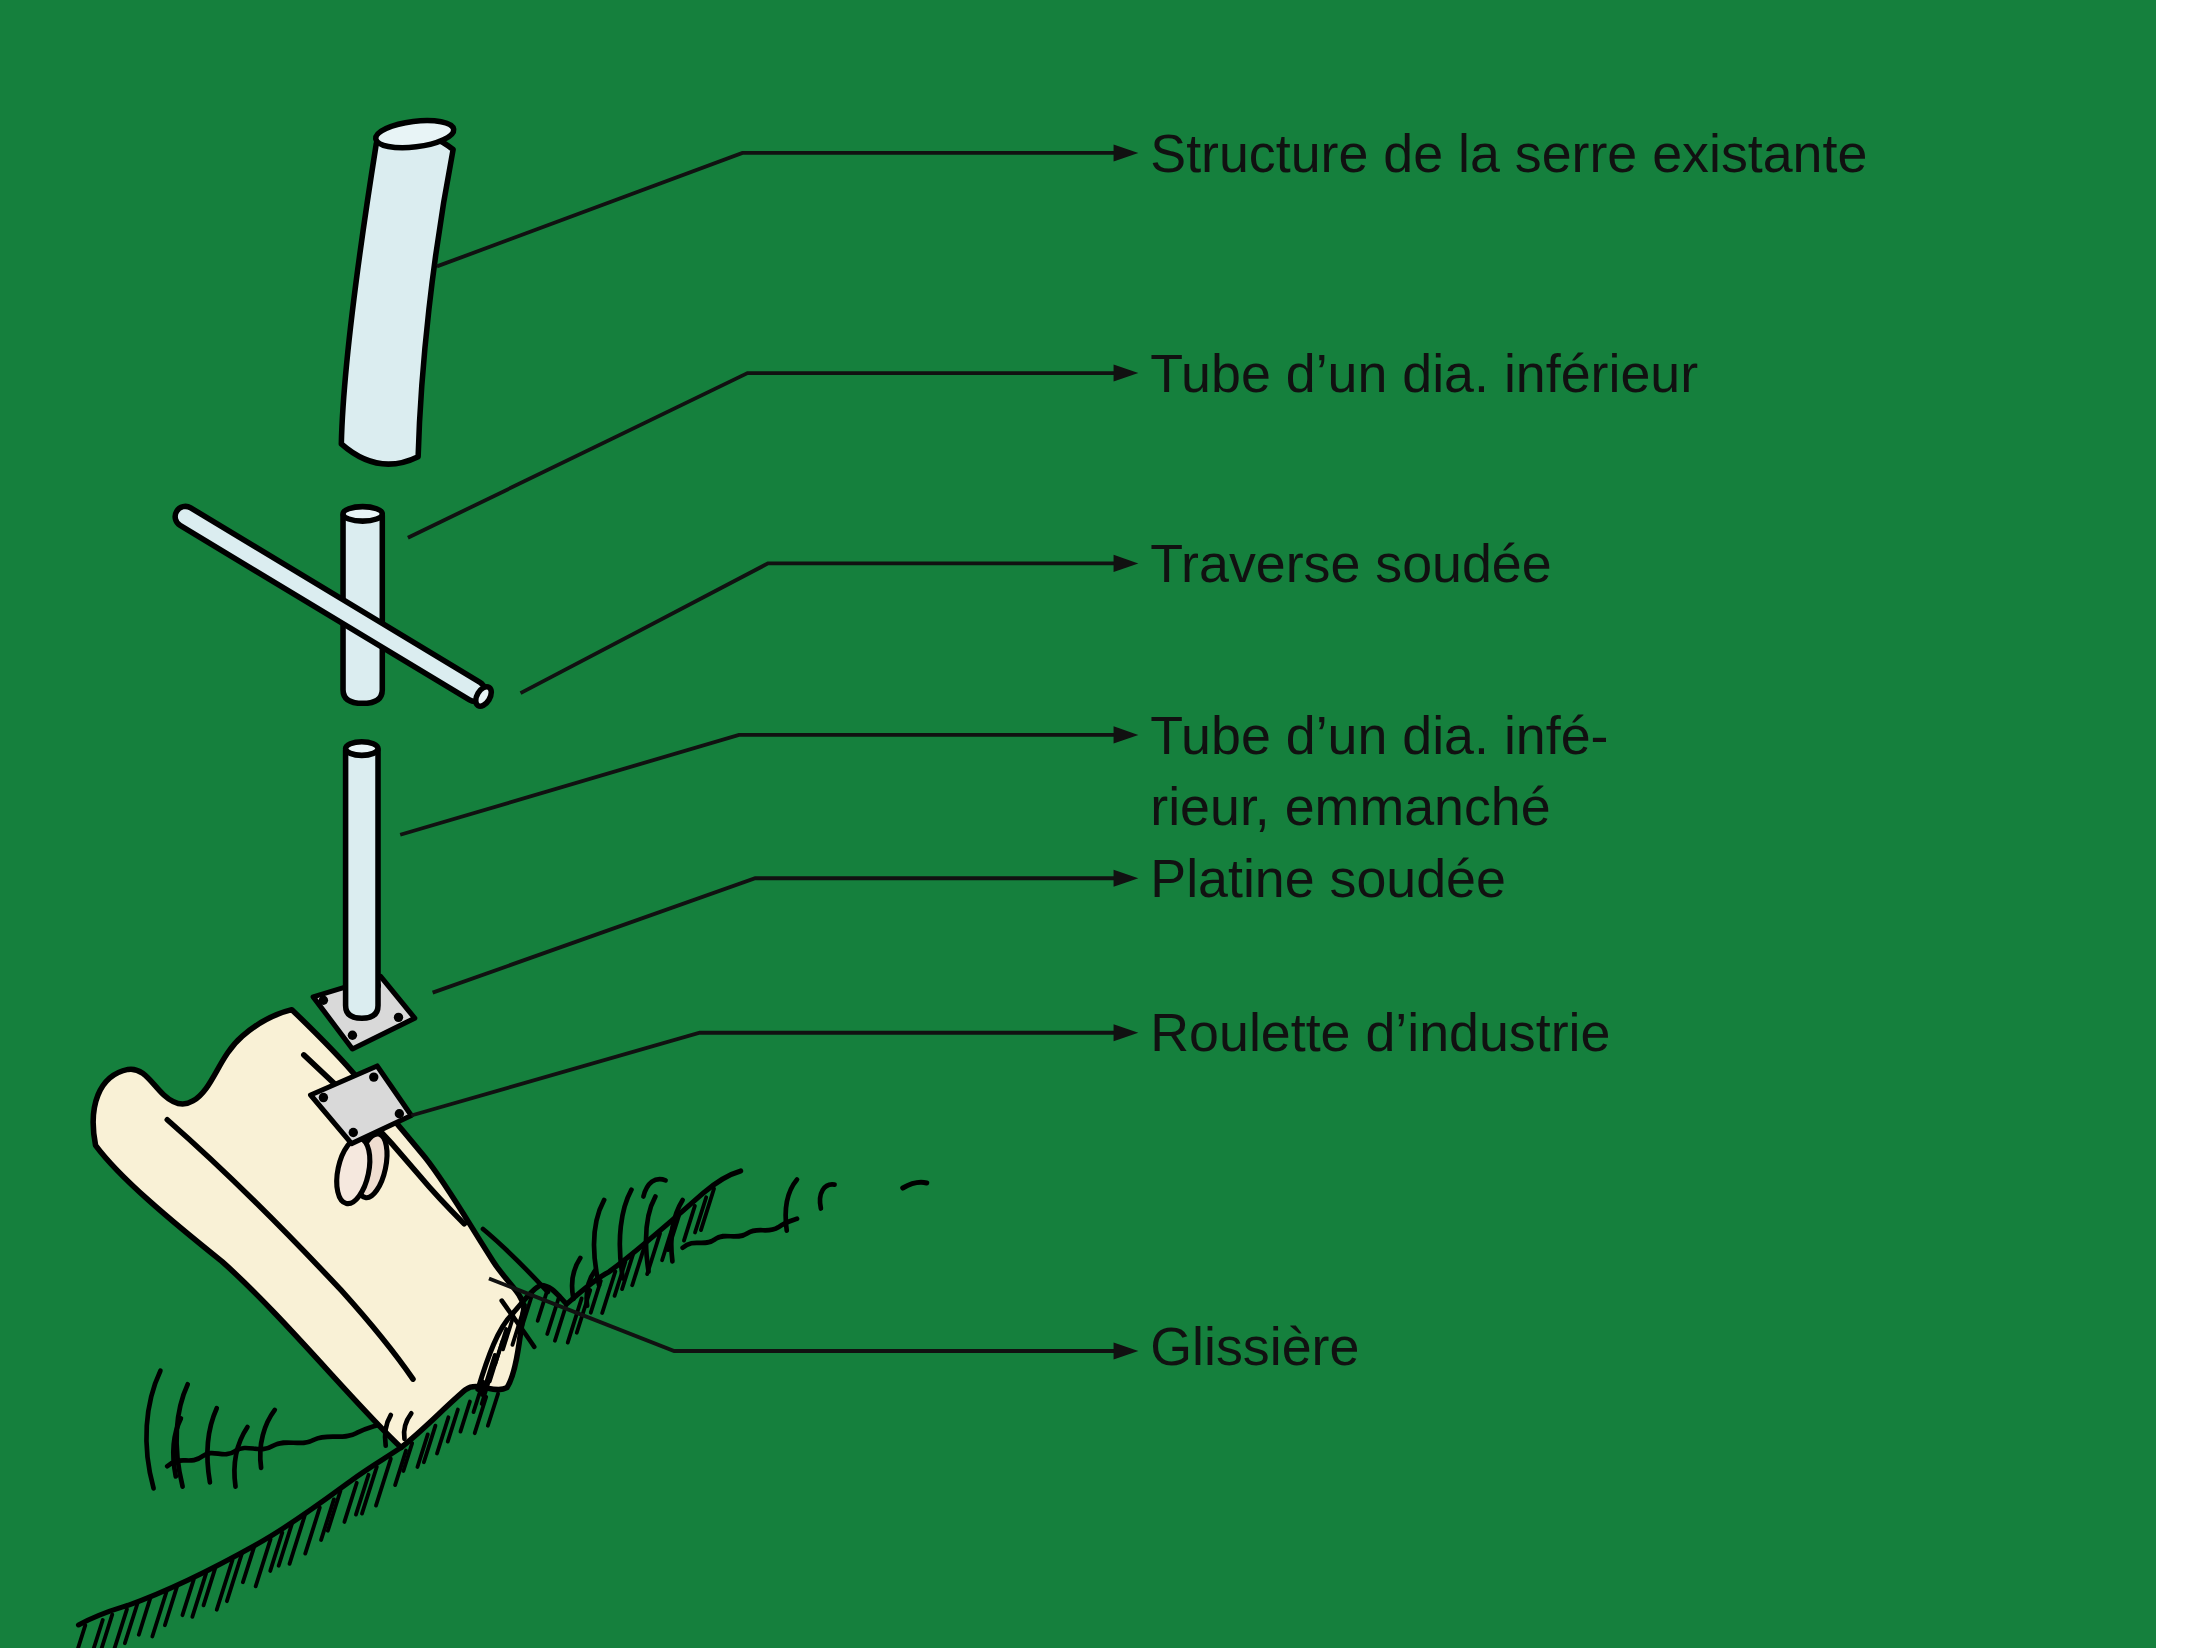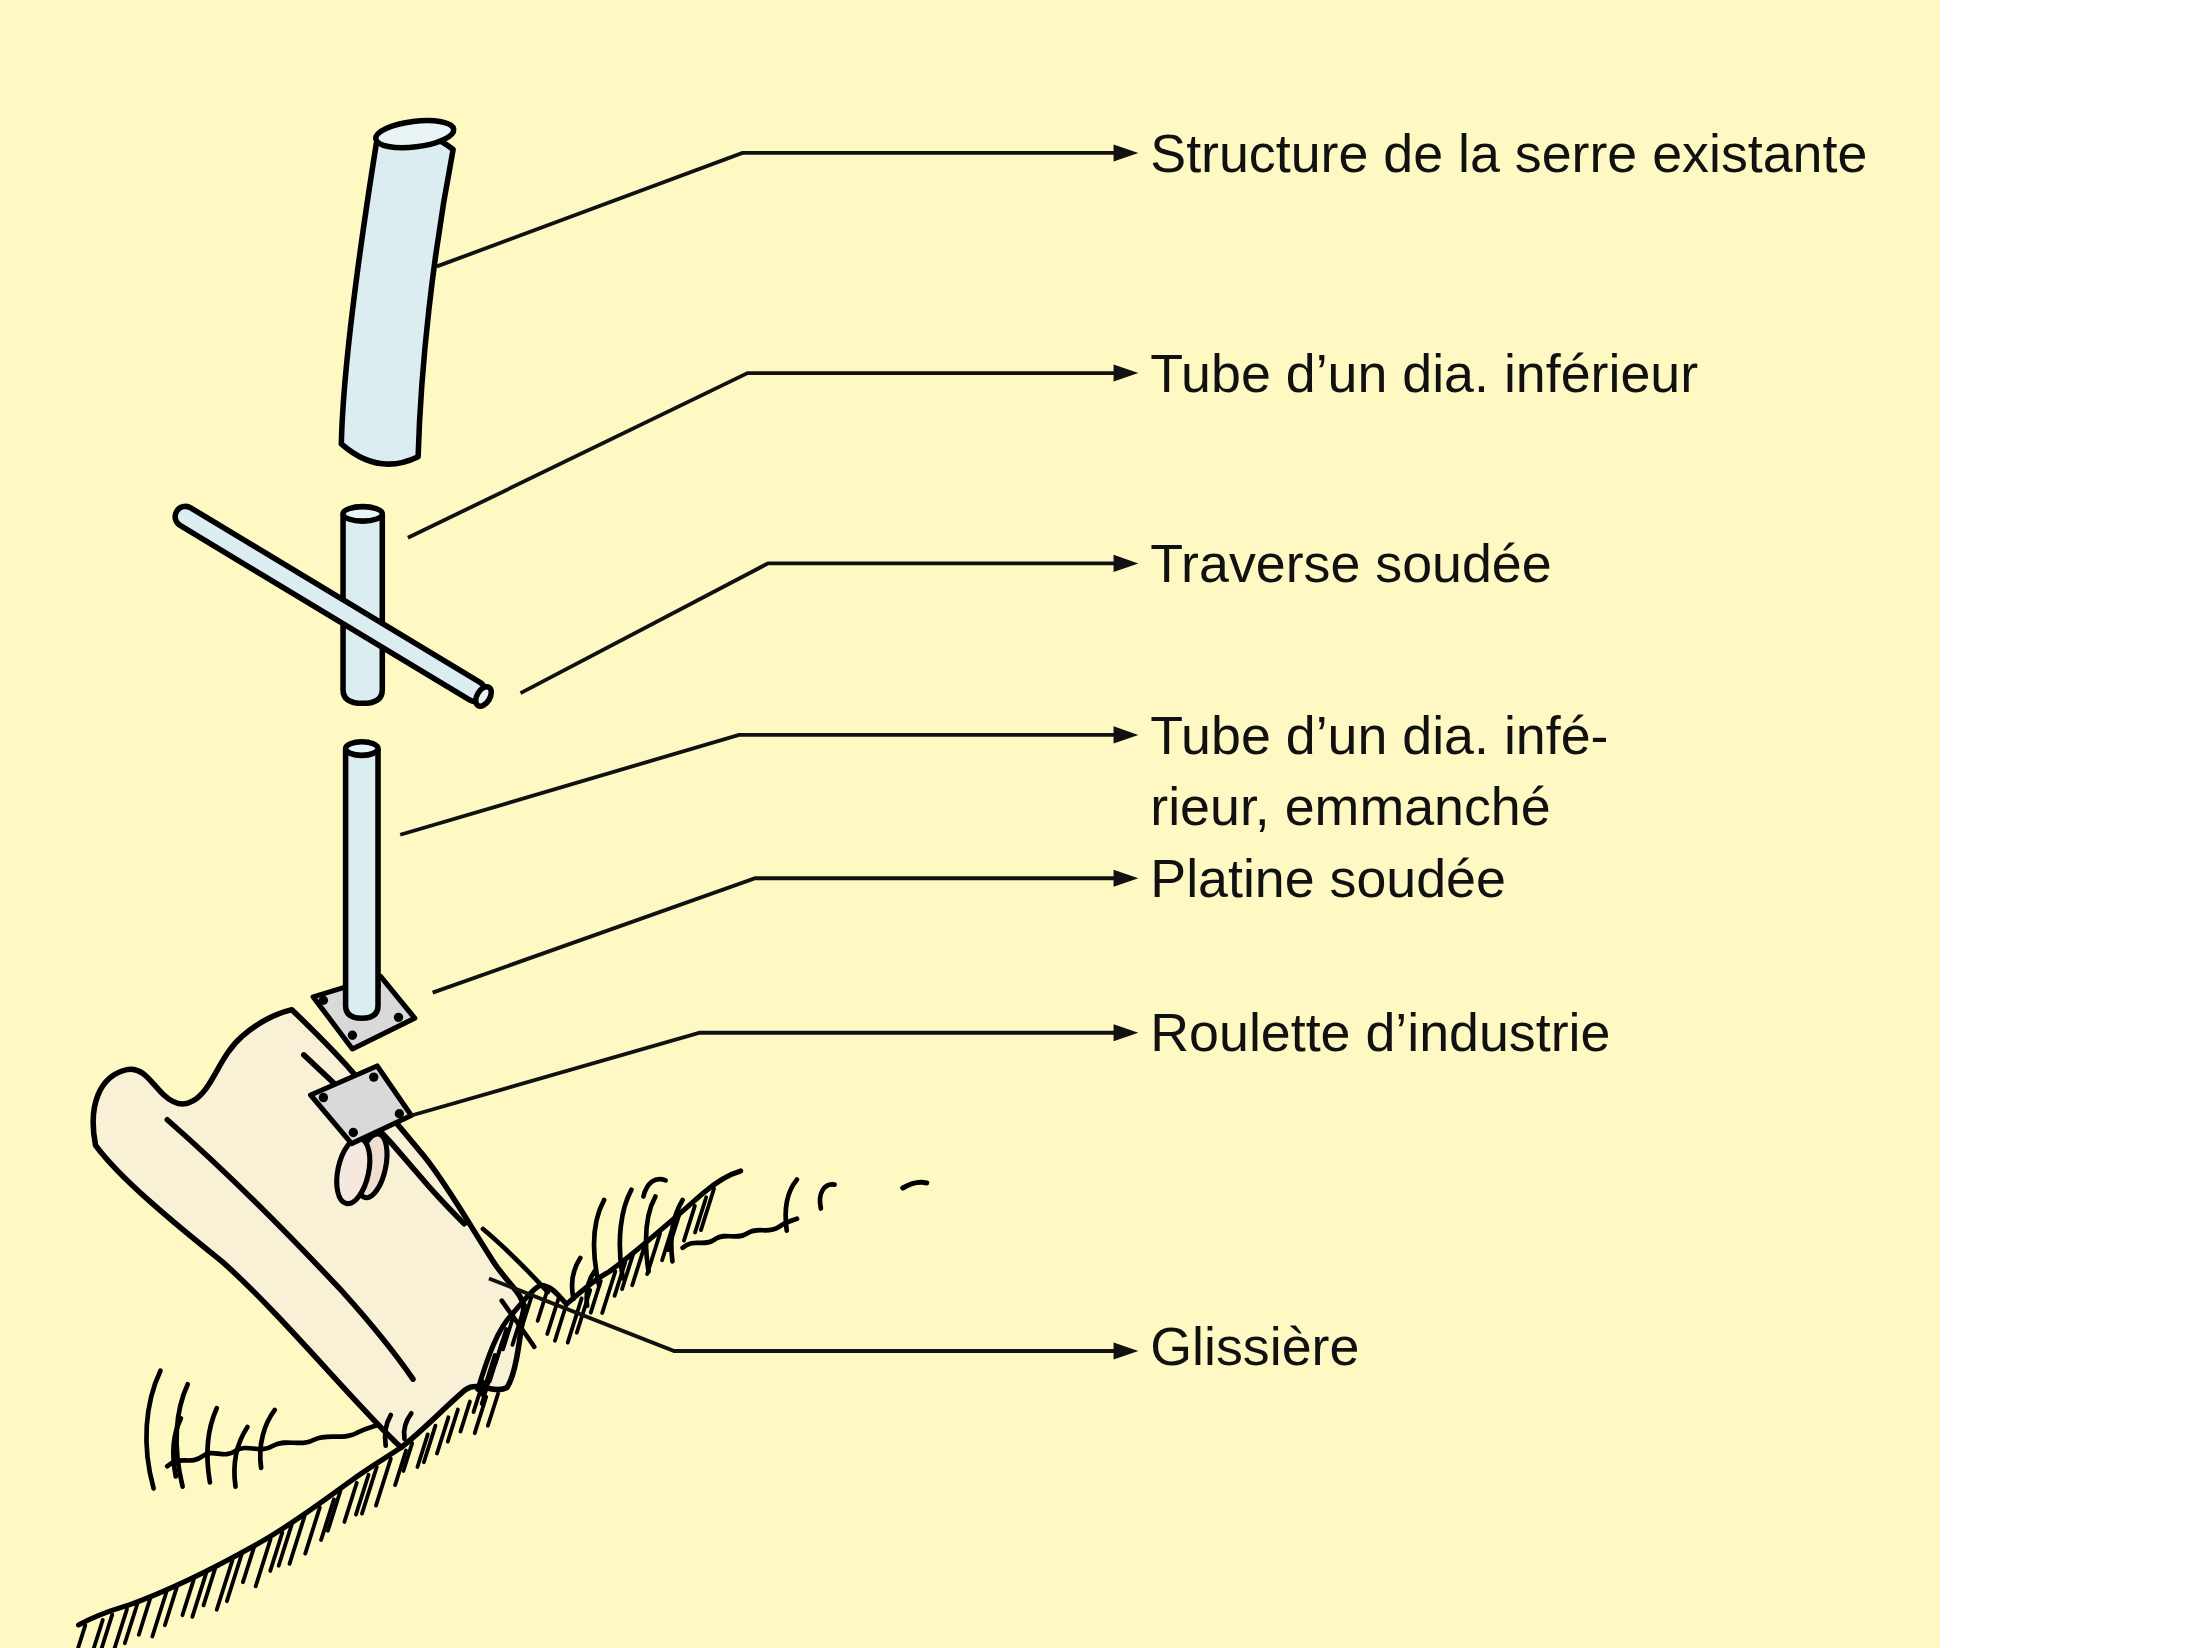--- a/index.html
+++ b/index.html
@@ -1,16 +1,16 @@
 <!DOCTYPE html>
 <html style="font-size:13.7px"><head>
 <meta charset="utf-8">
 <style>
   html,body{margin:0;padding:0;background:#ffffff;}
-  .stage{width:1940px;height:1649px;position:relative;background:#fef9c3;overflow:hidden;}
+  .stage{width:2156px;height:1649px;position:relative;background:#15803d;overflow:hidden;}
   svg{display:block;}
   text.lbl{
     font-family:"Liberation Sans","DejaVu Sans",sans-serif;
     font-size:63px;
     fill:#111111;
   }
 </style>
 </head>
 <body>
 

